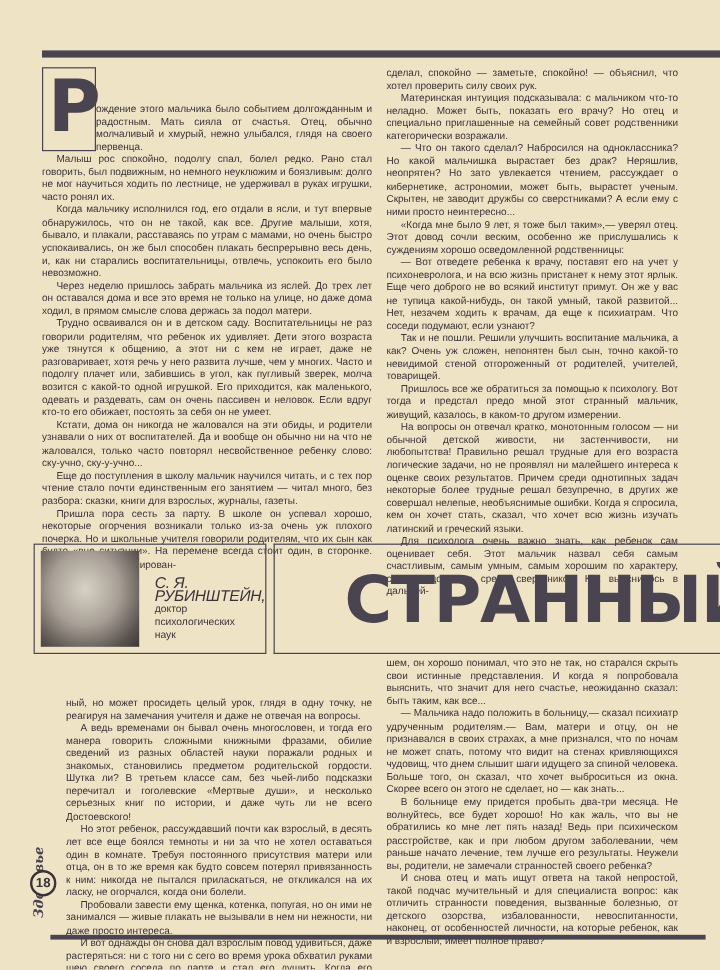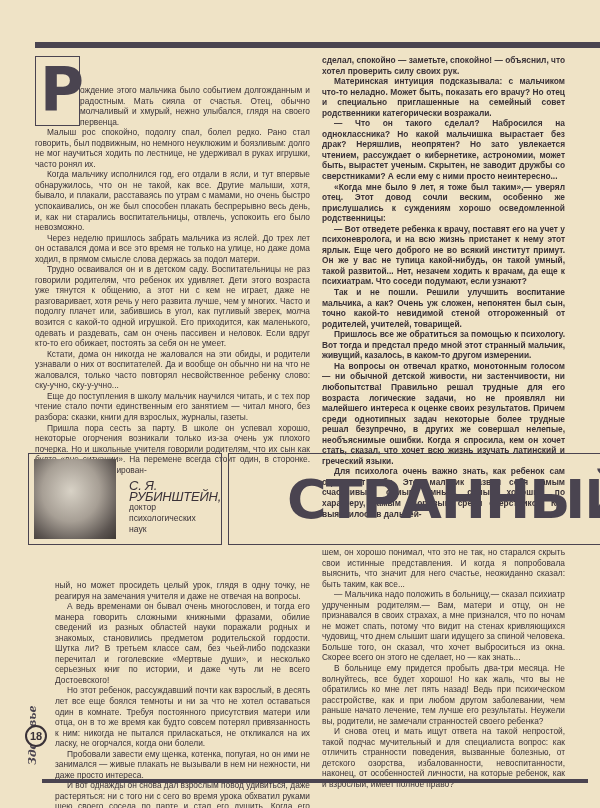--- a/index.html
+++ b/index.html
@@ -13,21 +13,21 @@
     position: absolute; left: 35px; top: 42px; width: 565px; height: 6px;
     background: #4a4450;
   }
   .col {
     position: absolute; font-size: 8.35px; line-height: 10.55px;
     text-align: justify; color: #3a3238;
   }
   .col p { margin: 0; text-indent: 12px; }
   .col p.noindent { text-indent: 0; }
   #col-tl { left: 35px; top: 85px; width: 275px; }
-  #col-tr { left: 322px; top: 55px; width: 243px; font-weight: bold; }
+  #col-tr { left: 322px; top: 55px; width: 243px; }
   #col-bl { left: 55px; top: 580px; width: 255px; }
   #col-br { left: 322px; top: 547px; width: 243px; }
 
   .dropcap {
     position: absolute; left: 35px; top: 56px; width: 43px; height: 68px;
     border: 1.5px solid #4a4450; background: #efe3c6;
   }
   .dropcap span {
     position: absolute; left: 4px; top: 2px;
     font-family: "DejaVu Sans", sans-serif; font-weight: bold;

